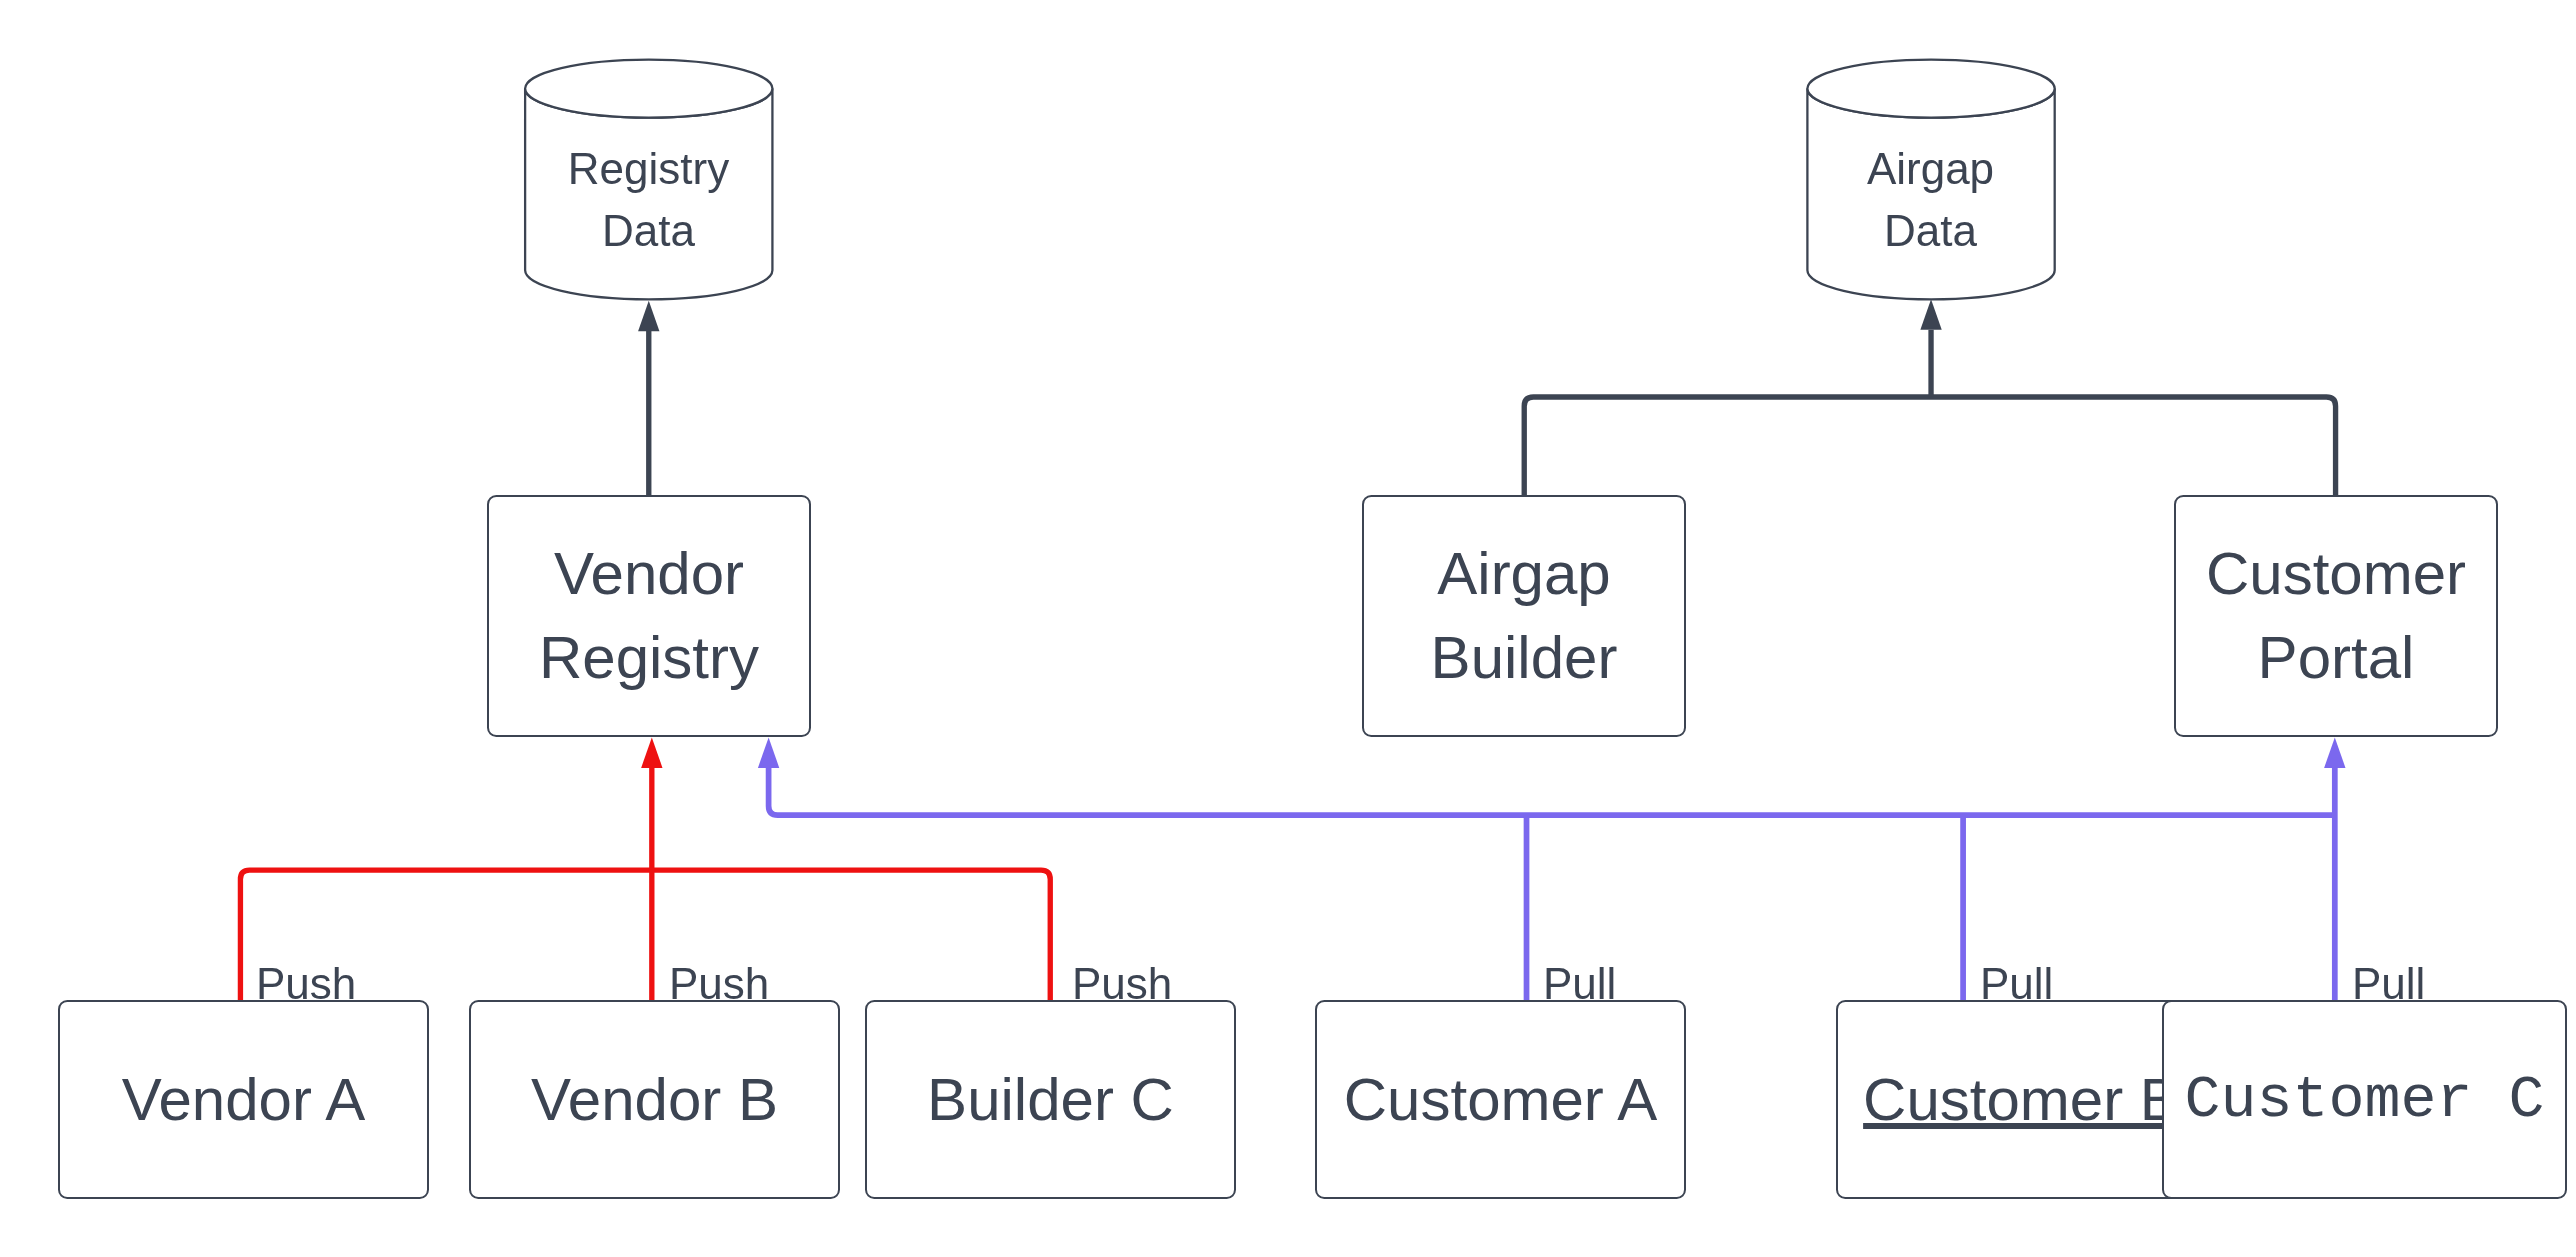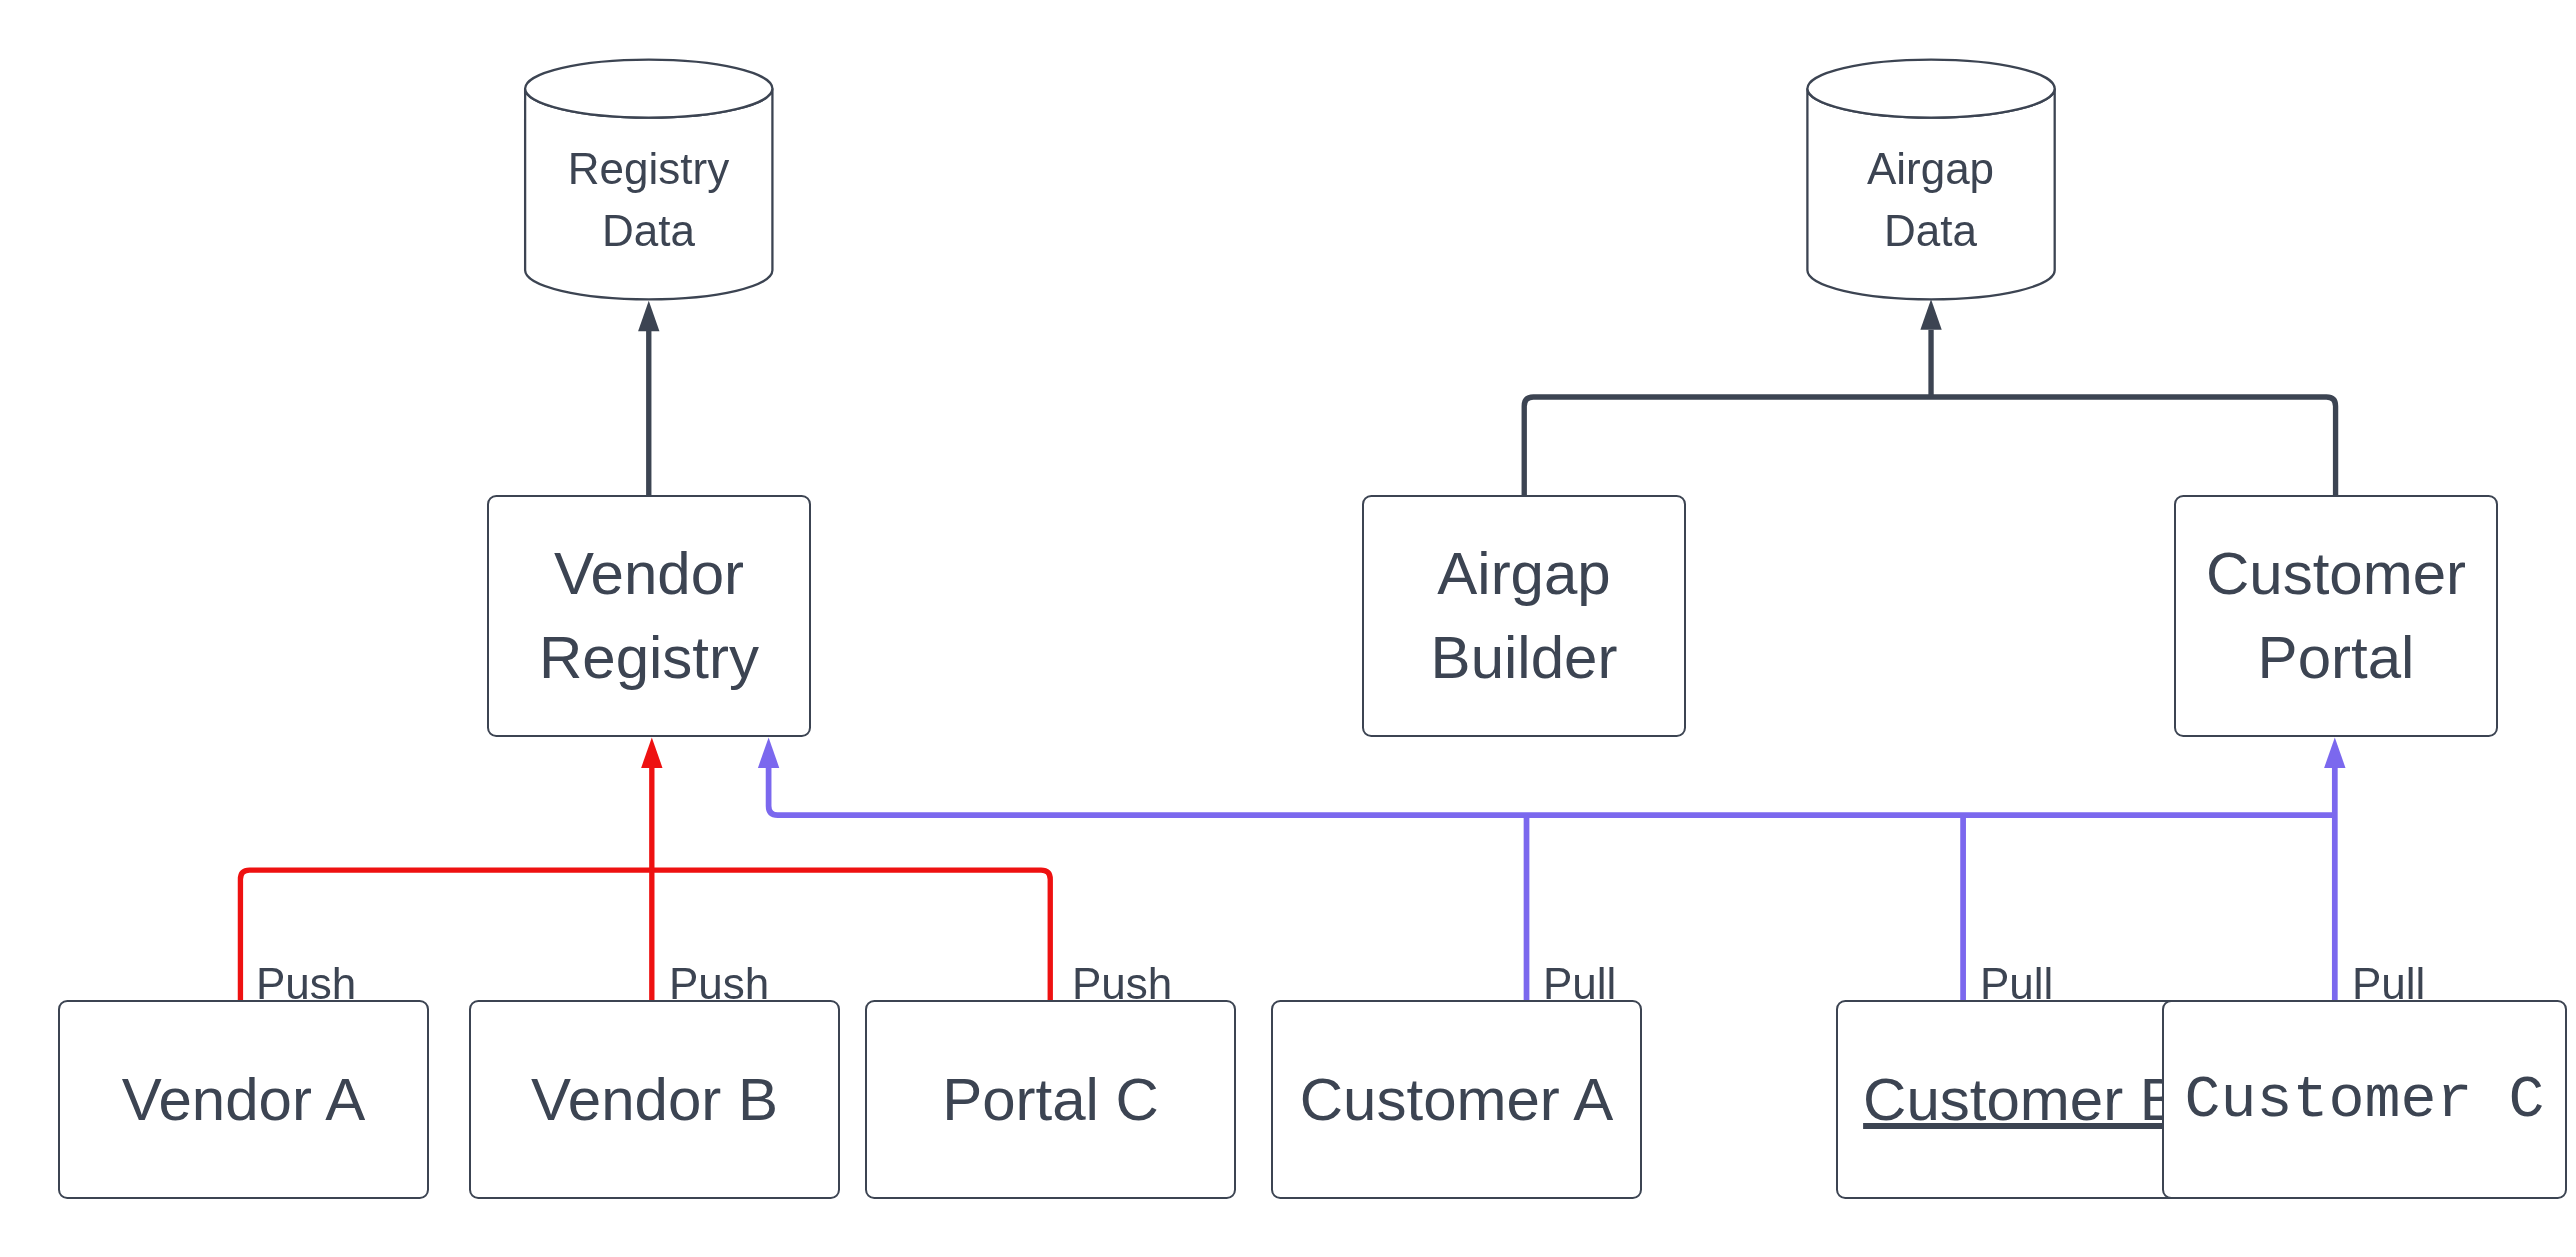--- a/index.html
+++ b/index.html
@@ -93,23 +93,23 @@
 Portal</div>
   </div>
 
   <div class="node" style="left:58px;top:1000px;width:371px;height:199px;">
     <div class="node-label">Vendor A</div>
   </div>
   <div class="node" style="left:469px;top:1000px;width:371px;height:199px;">
     <div class="node-label">Vendor B</div>
   </div>
   <div class="node" style="left:865px;top:1000px;width:371px;height:199px;">
-    <div class="node-label">Portal C</div>
+    <div class="node-label">Builder C</div>
   </div>
-  <div class="node" style="left:1271px;top:1000px;width:371px;height:199px;align-items:center;">
+  <div class="node" style="left:1315px;top:1000px;width:371px;height:199px;align-items:center;">
     <div class="node-label">Customer A</div>
   </div>
   <div class="node" style="left:1836px;top:1000px;width:371px;height:199px;text-decoration:underline;">
     <div class="node-label">Customer B</div>
   </div>
   <div class="node" style="left:2162px;top:1000px;width:405px;height:199px;font-family:Liberation Mono, monospace;">
     <div class="node-label">Customer C</div>
   </div>
 
   <div class="edge-label" style="left:256px;top:935px;">Push</div>

